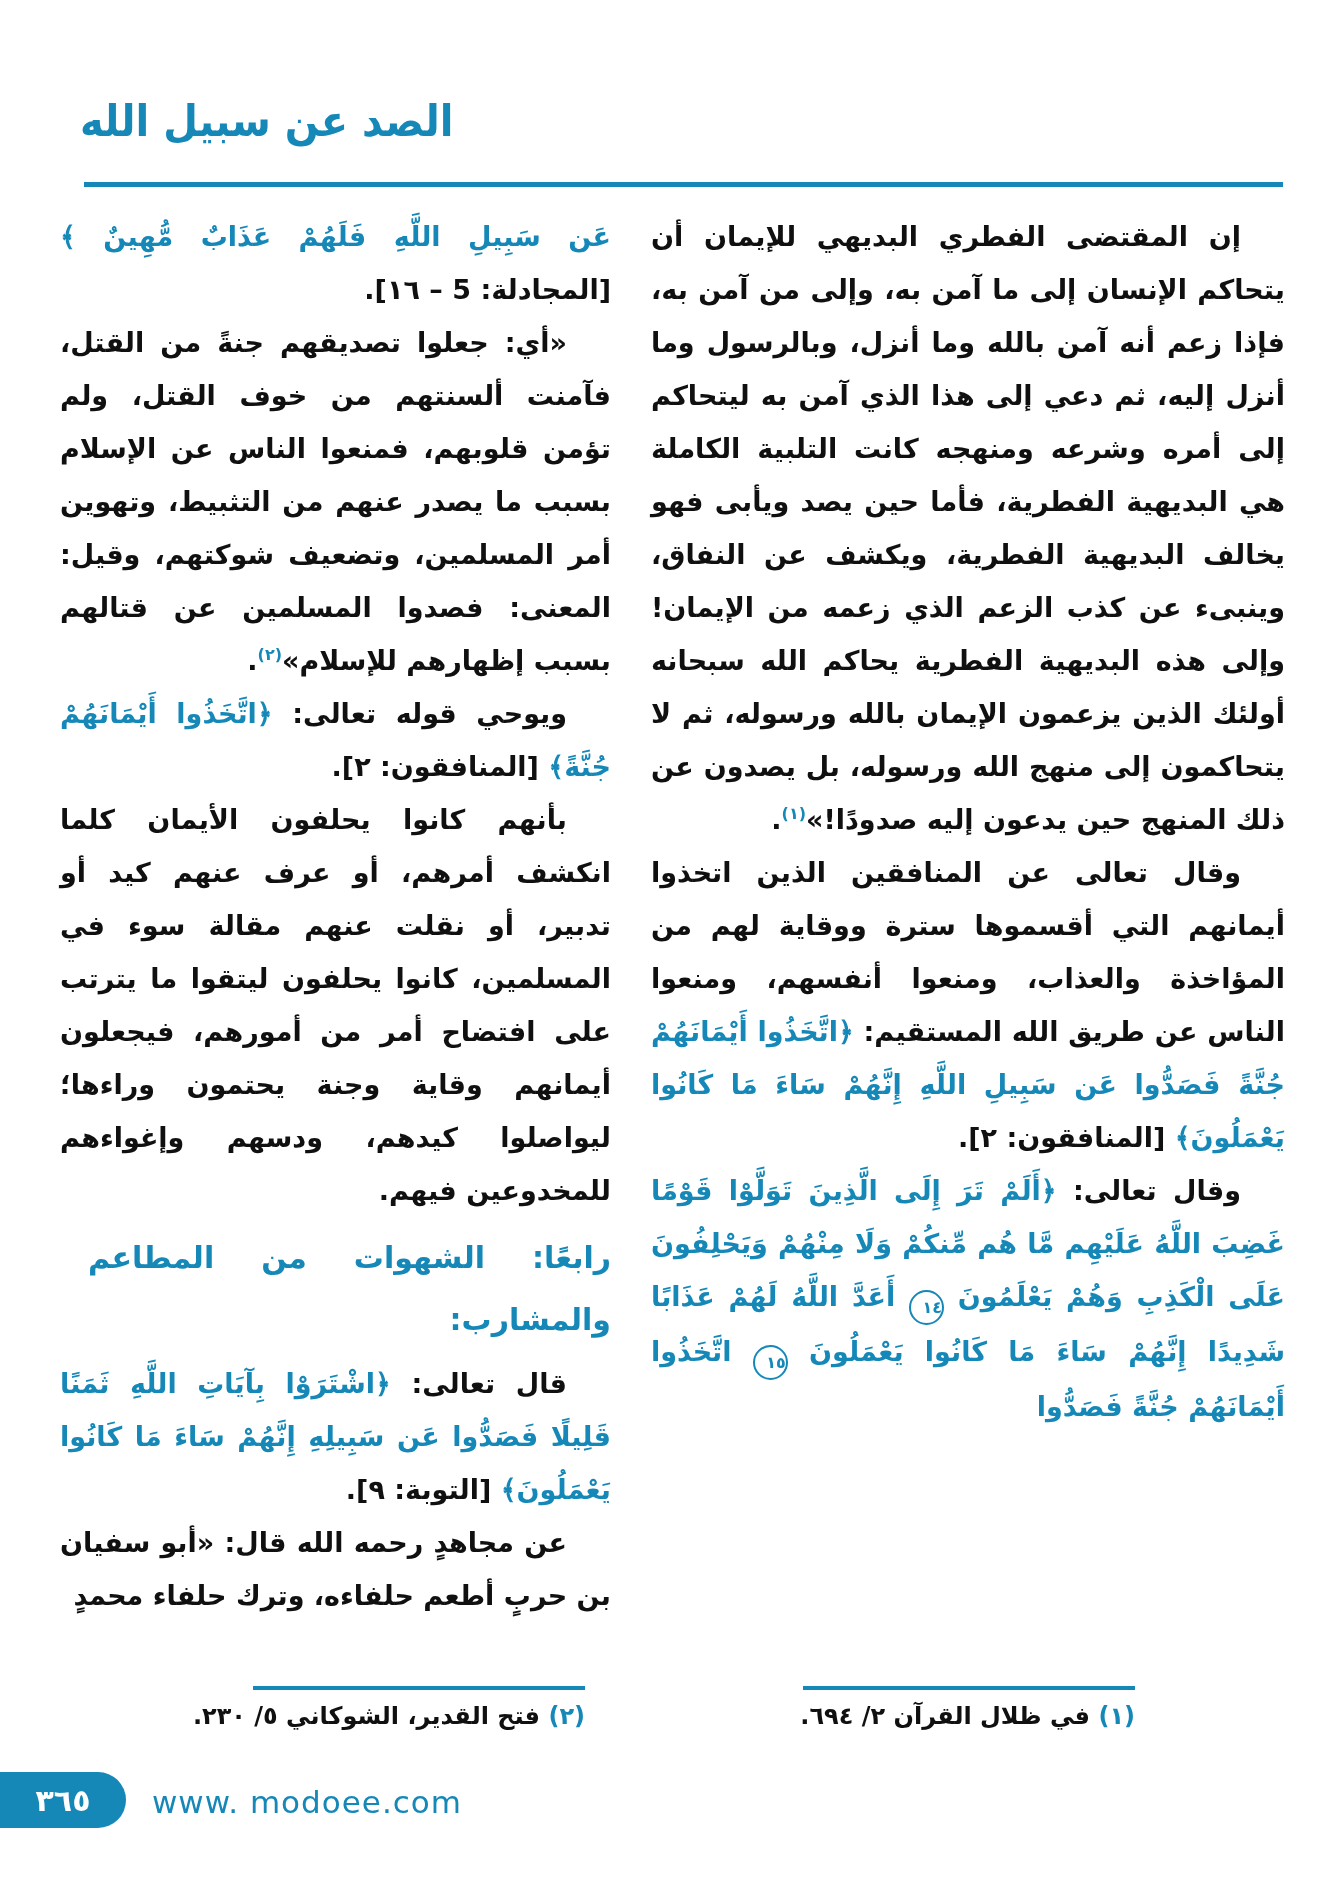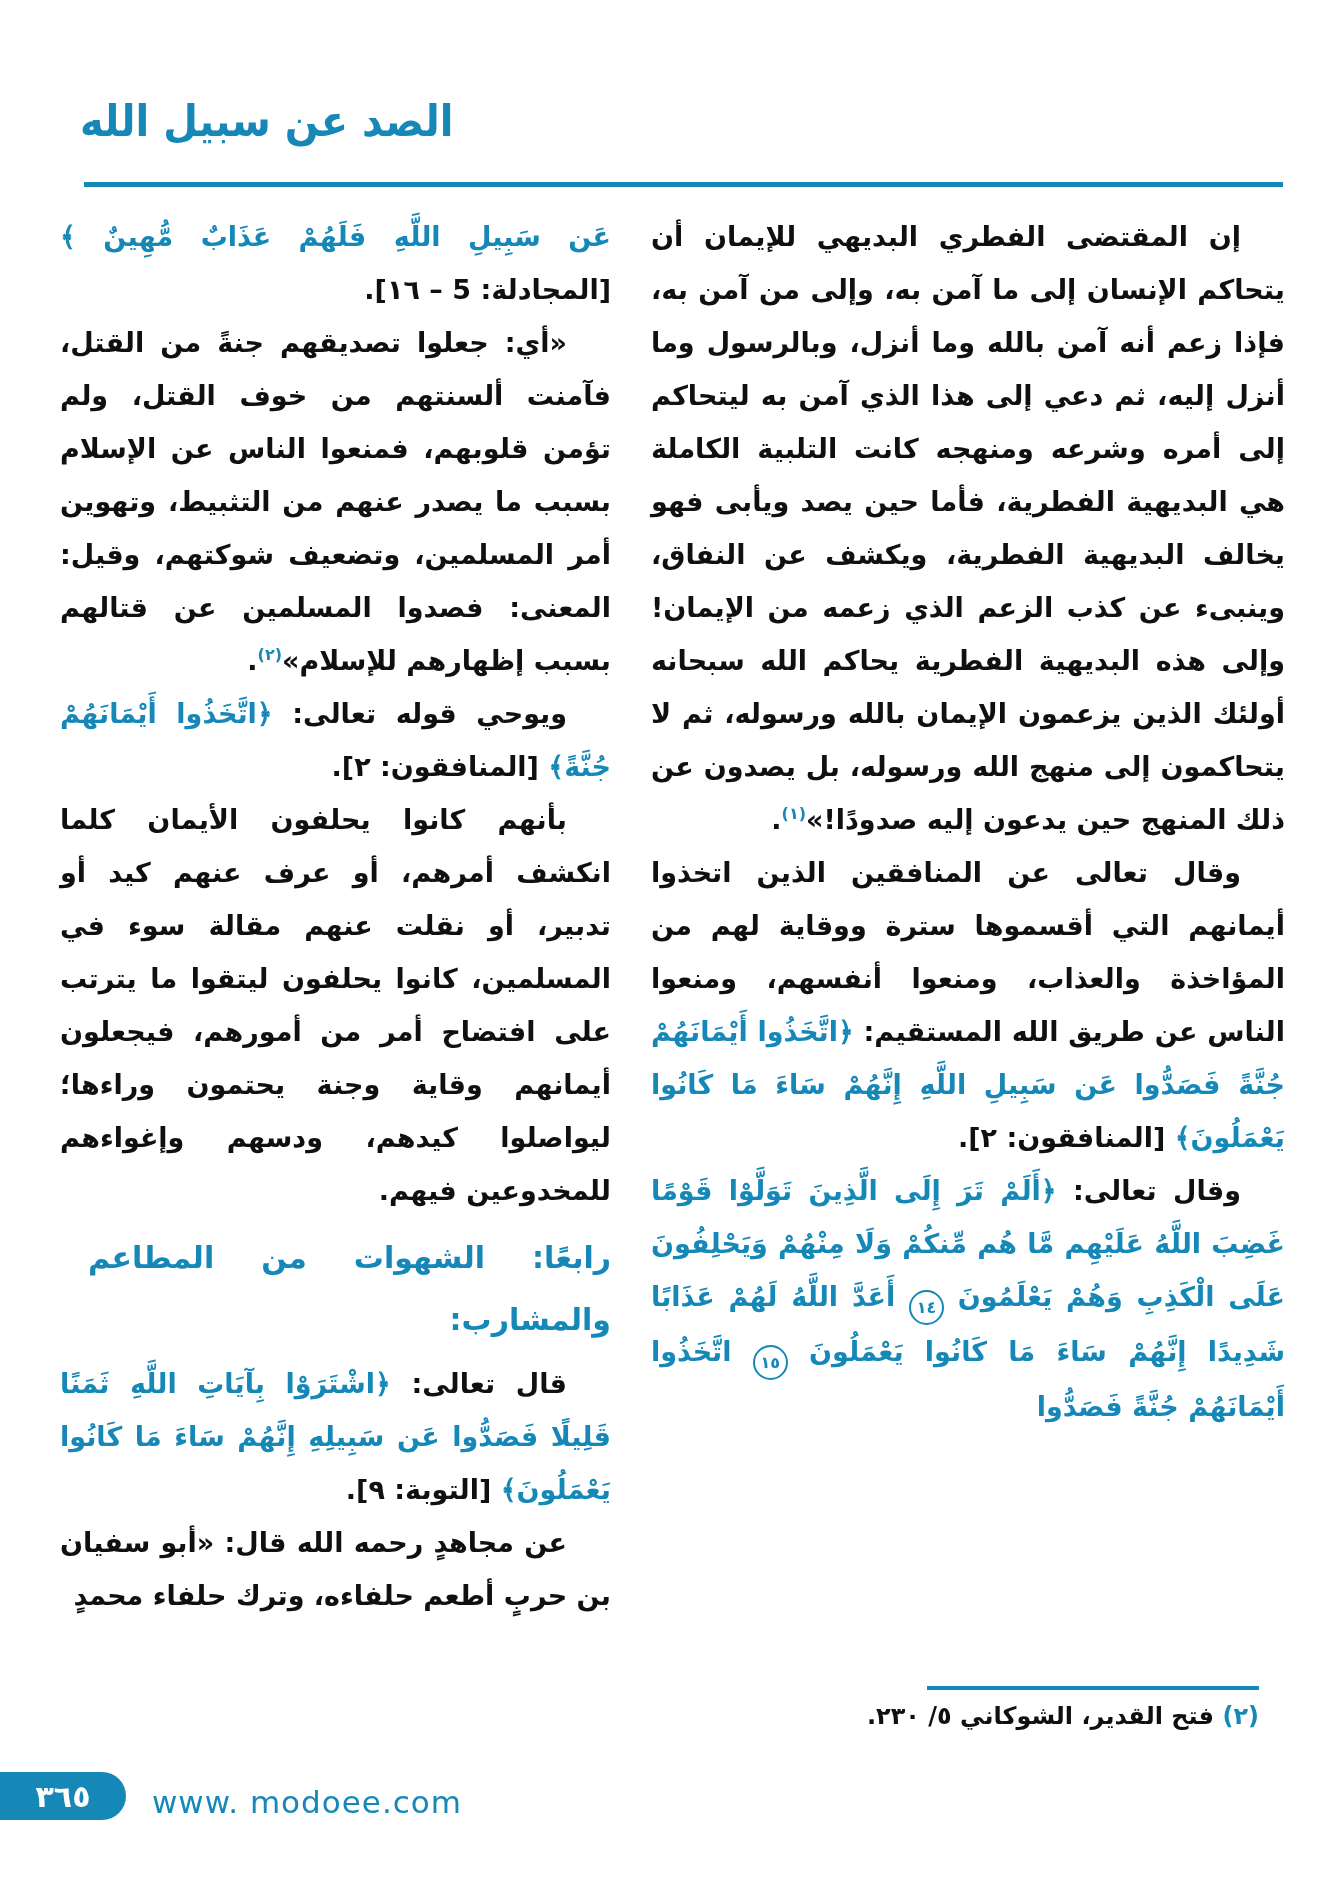--- a/index.html
+++ b/index.html
@@ -30,21 +30,21 @@
     color:var(--ink);font-weight:700;direction:rtl;
   }
   .para.indent{text-indent:44px;}
   .quran{color:var(--accent);}
   sup.fn-ref{color:var(--accent);font-size:16px;line-height:0;}
   .heading{color:var(--accent);font-size:30px;line-height:62px;margin:10px 0 6px 0;font-weight:700;}
   .h-line{text-align:right;}
   .h-line.justify-all{text-align:justify;text-align-last:justify;margin-left:28px;}
   .ayah{
     display:inline-block;width:35px;height:35px;line-height:31px;box-sizing:border-box;
-    border:2px solid var(--accent);border-radius:50%;font-size:16px;text-align:center;
+    border:2px solid var(--accent);border-radius:50%;font-size:16px;text-align:right;
     color:var(--accent);vertical-align:-7px;text-indent:0;
   }
 
   
   .footnotes{
     position:absolute;top:1686px;right:0;left:0;
     padding:0 54px 0 60px;display:flex;gap:40px;direction:rtl;
   }
   .fn-col-first{width:634px;flex:0 0 auto;}
   .fn-col-second{width:551px;flex:0 0 auto;}
@@ -53,21 +53,21 @@
   .fn-col-second .fn-block{margin-right:26px;}
   .fn-rule{height:4px;background:var(--accent);margin-bottom:12px;}
   .fn-line{
     font-size:24px;font-weight:700;color:var(--ink);text-align:left;
     white-space:nowrap;direction:rtl;
   }
   .fn-marker{color:var(--accent);}
 
   
   .page-pill{
-    position:absolute;left:0;top:1772px;width:126px;height:48px;background:var(--accent);
+    position:absolute;left:0;top:1772px;width:126px;height:56px;background:var(--accent);
     border-radius:0 30px 30px 0;display:flex;align-items:center;justify-content:center;
     color:#ffffff;font-size:30px;font-weight:700;
   }
   .site{
     position:absolute;left:152px;top:1784px;color:var(--accent);
     font-size:31px;font-weight:400;direction:ltr;letter-spacing:1px;
   }
 </style>
 </head>
 <body>
@@ -89,20 +89,26 @@
       <div class="para heading">
         <div class="h-line justify-all">رابعًا: الشهوات من المطاعم</div>
         <div class="h-line">والمشارب:</div>
       </div>
       <p class="para indent"><span class="body">قال تعالى: </span><span class="quran">﴿اشْتَرَوْا بِآيَاتِ اللَّهِ ثَمَنًا قَلِيلًا فَصَدُّوا عَن سَبِيلِهِ إِنَّهُمْ سَاءَ مَا كَانُوا يَعْمَلُونَ﴾</span><span class="body"> [التوبة: ٩].</span></p>
       <p class="para indent"><span class="body">عن مجاهدٍ رحمه الله قال: «أبو سفيان بن حربٍ أطعم حلفاءه، وترك حلفاء محمدٍ</span></p>
     </section>
 </main>
 
 <div class="footnotes">
+  <div class="fn-col-first">
+    <div class="fn-block">
+      <div class="fn-rule"></div>
+      <div class="fn-line"><span class="fn-marker">(١)</span> <span>في ظلال القرآن ٢/ ٦٩٤.</span></div>
+    </div>
+  </div>
   <div class="fn-col-second">
     <div class="fn-block">
       <div class="fn-rule"></div>
       <div class="fn-line"><span class="fn-marker">(٢)</span> <span>فتح القدير، الشوكاني ٥/ ٢٣٠.</span></div>
     </div>
   </div>
 </div>
 
 <div class="page-pill">
   <span>٣٦٥</span>

